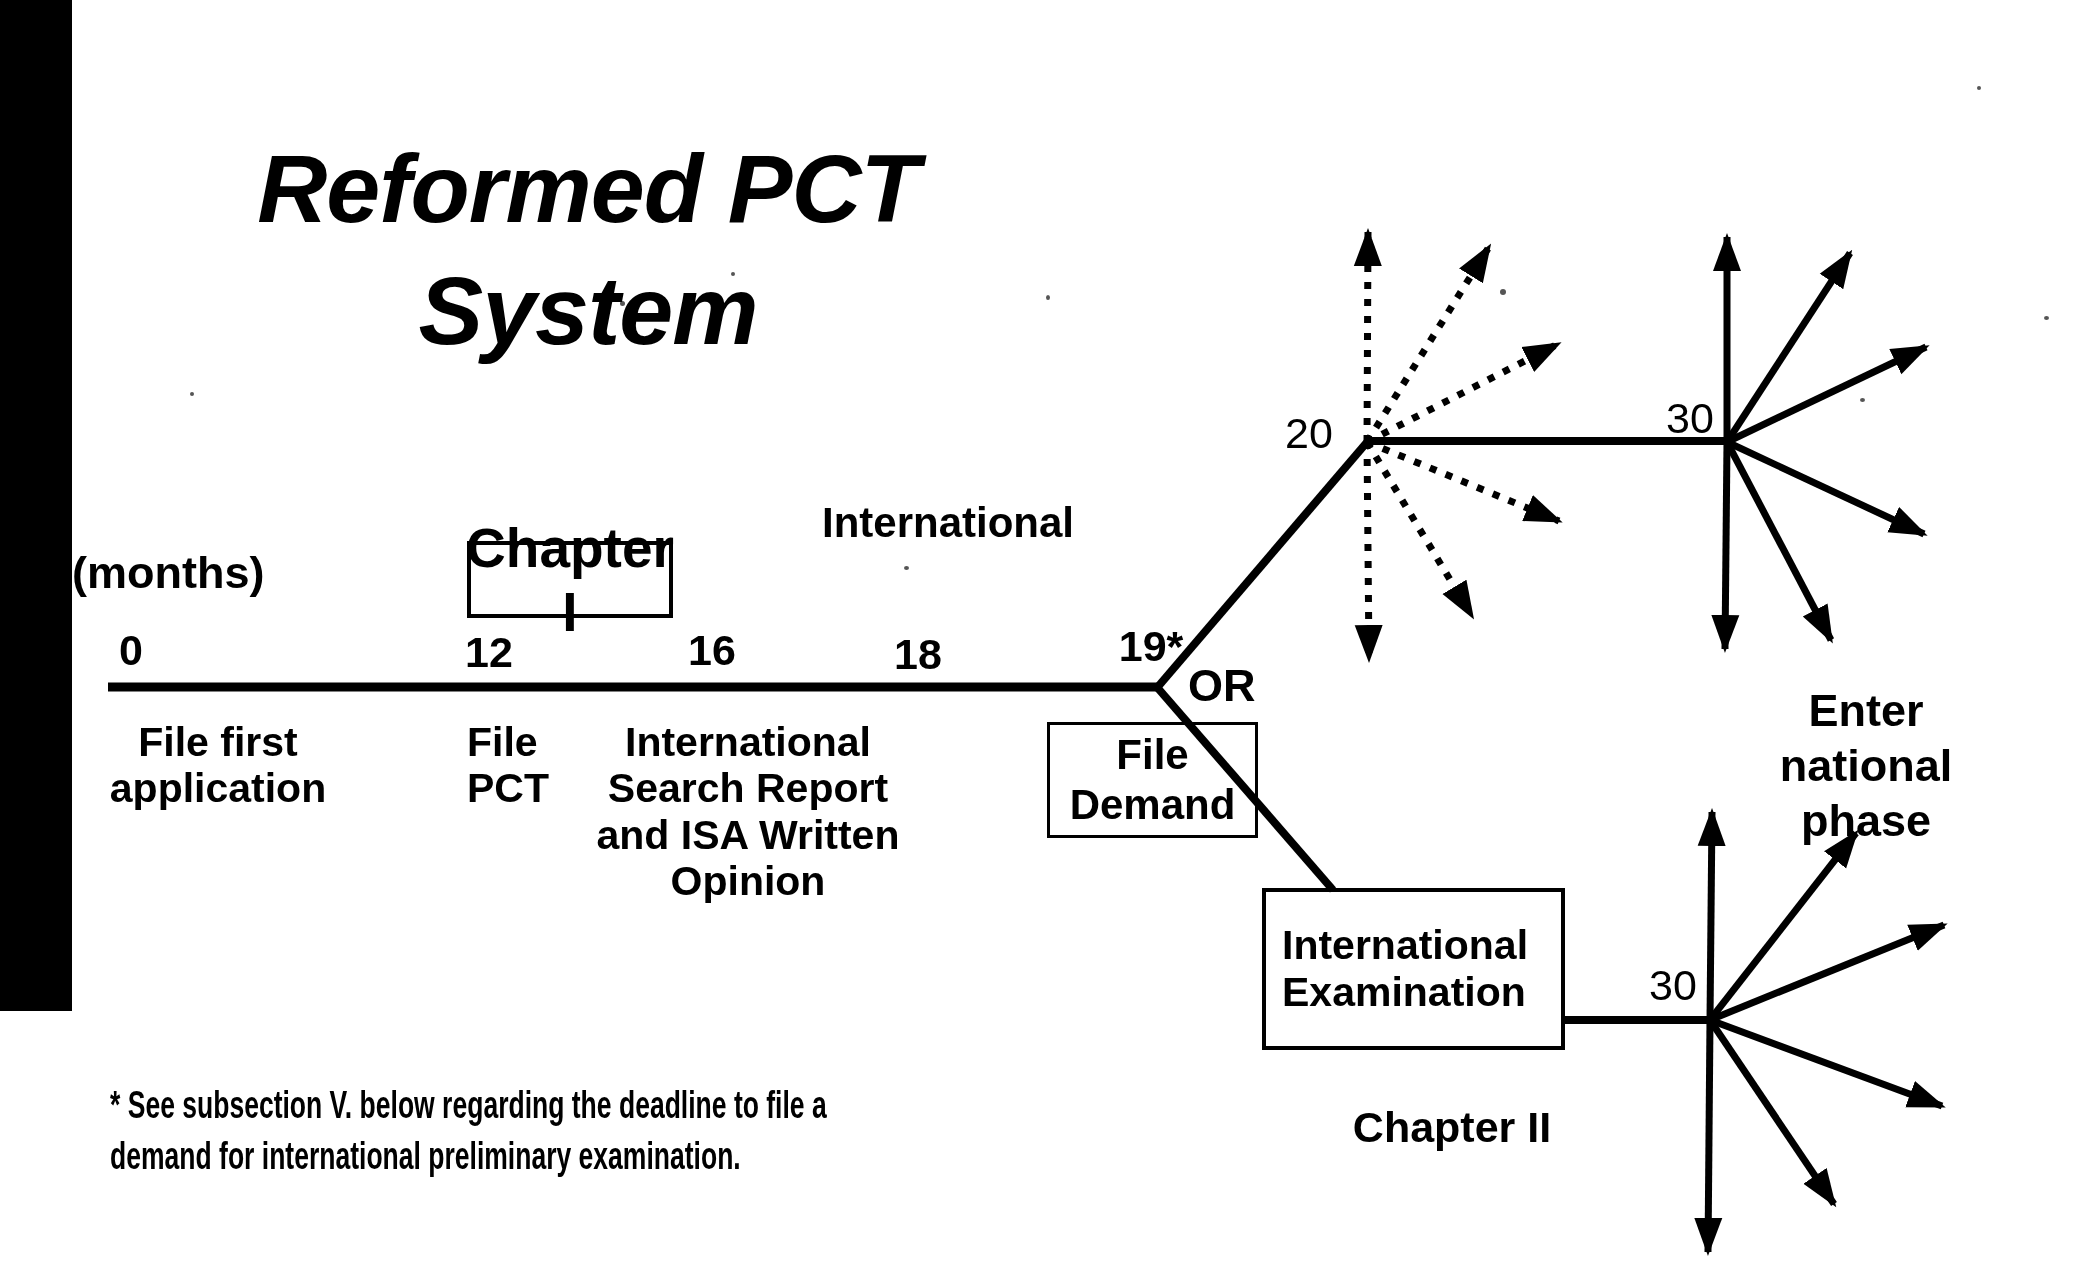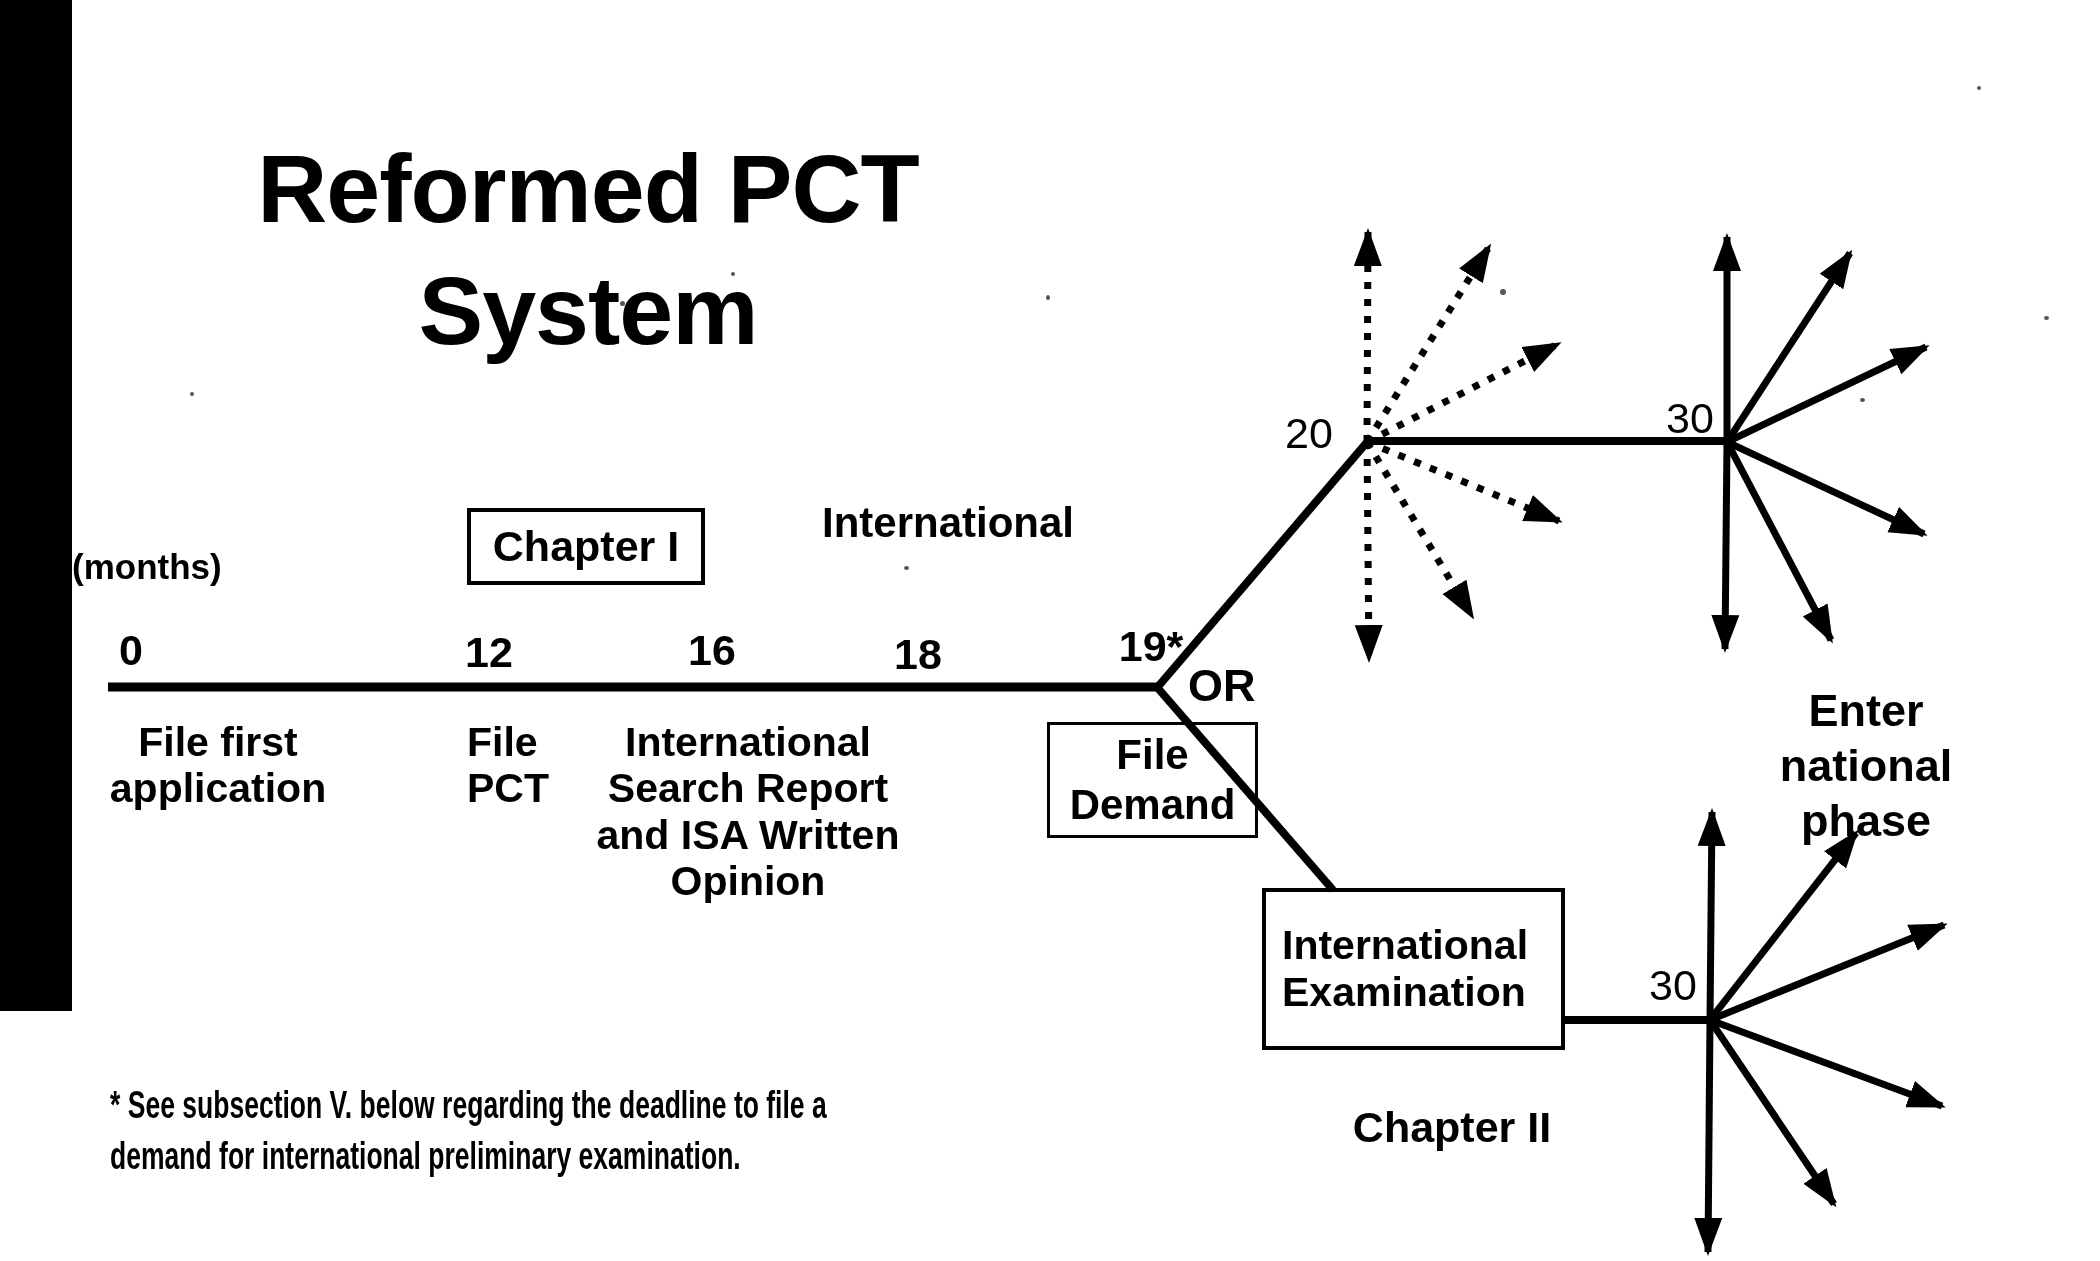--- a/index.html
+++ b/index.html
@@ -12,39 +12,39 @@
     color:#000;
   }
   .abs{position:absolute;}
   .ctr{transform:translateX(-50%);text-align:center;}
   .scan-bar{
     position:absolute;left:0;top:0;width:72px;height:1011px;
     background:#000;
   }
   .title{
     left:588px;top:128px;
-    font-size:97px;font-weight:bold;
+    font-size:97px;font-weight:bold;font-style:italic;
     line-height:1.26;letter-spacing:-1px;white-space:nowrap;
   }
   .months{
     left:72px;top:547px;
-    font-size:35px;font-weight:bold;white-space:nowrap;
+    font-size:45px;font-weight:bold;white-space:nowrap;
   }
   .tick{font-size:43px;font-weight:bold;white-space:nowrap;}
   .or{left:1188px;top:660px;font-size:45px;font-weight:bold;}
   .nodeNum{font-size:43px;font-weight:normal;white-space:nowrap;}
   .evt{font-size:41px;font-weight:bold;line-height:1.13;white-space:nowrap;}
   .pub{font-size:42px;font-weight:bold;line-height:1.2;white-space:nowrap;}
   .enp{font-size:45px;font-weight:bold;line-height:1.22;white-space:nowrap;}
   .boxed{
     border:4px solid #000;background:transparent;
     display:flex;align-items:center;justify-content:center;
     font-weight:bold;box-sizing:border-box;text-align:center;
   }
-  .chap1{left:467px;top:508px;width:238px;height:77px;font-size:43px;}
+  .chap1{left:467px;top:541px;width:206px;height:77px;font-size:55px;}
   .fdemand{left:1047px;top:722px;width:211px;height:116px;border-width:3px;
     font-size:42px;line-height:1.18;}
   .ipe{left:1262px;top:888px;width:303px;height:162px;
     justify-content:flex-start;text-align:left;padding-left:16px;
     font-size:41px;line-height:1.14;}
   .chap2{left:1452px;top:1076px;font-size:43px;font-weight:bold;white-space:nowrap;margin-top:27px;}
   .footnote{
     left:110px;top:1080px;
     font-size:39px;font-weight:bold;line-height:1.3;white-space:nowrap;
     transform:scaleX(0.68);transform-origin:left top;

